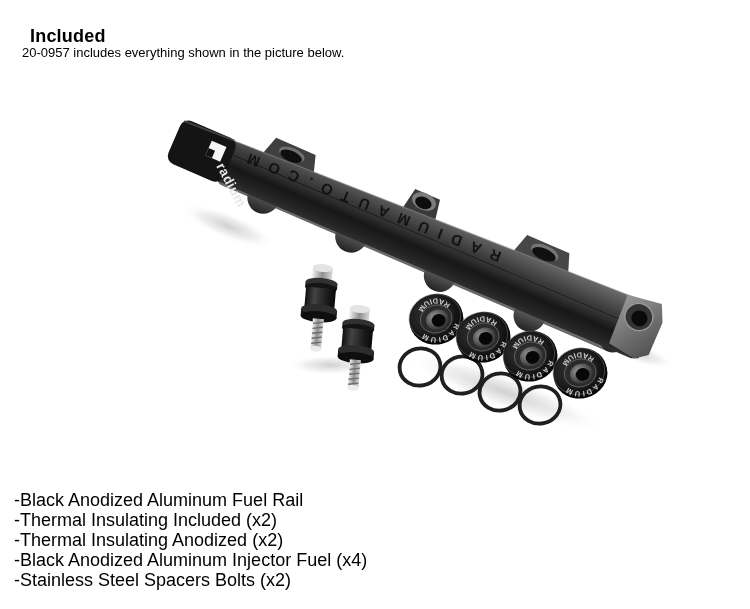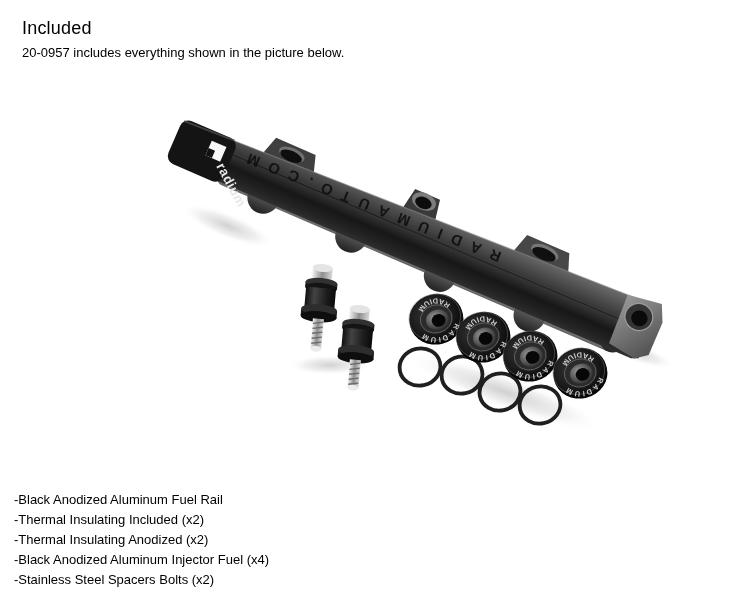--- a/index.html
+++ b/index.html
@@ -7,34 +7,34 @@
     width: 750px; height: 609px;
     background: #ffffff;
     font-family: "Liberation Sans", sans-serif;
     color: #000;
     position: relative;
     overflow: hidden;
   }
   .page { position: absolute; inset: 0; }
   .title {
     position: absolute; left: 14px; top: 9px;
-    font-size: 18px; font-weight: 400; line-height: 22px;
-    letter-spacing: 0.2px; margin: 8px;
+    font-size: 18px; font-weight: 700; line-height: 22px;
+    letter-spacing: 0.2px; margin: 16px;
   }
   .subtitle {
     position: absolute; left: 14px; top: 36px;
     font-size: 13px; line-height: 17px; margin: 8px;
   }
   .photo-svg {
     position: absolute; left: 0; top: 0;
     width: 750px; height: 609px;
   }
   .items {
     position: absolute; left: 14px; top: 490px;
-    font-size: 13px; line-height: 20px;
+    font-size: 18px; line-height: 20px;
   }
   .seat-text {
     font-family: "Liberation Sans", sans-serif;
     font-size: 7.5px; font-weight: 700;
     letter-spacing: 1.6px; fill: #c9c9c9;
   }
   .engrave-text {
     font-family: "Liberation Sans", sans-serif;
     font-size: 15px; font-weight: 700;
     letter-spacing: 10px; fill: #0d0d0d; opacity: 0.88;

